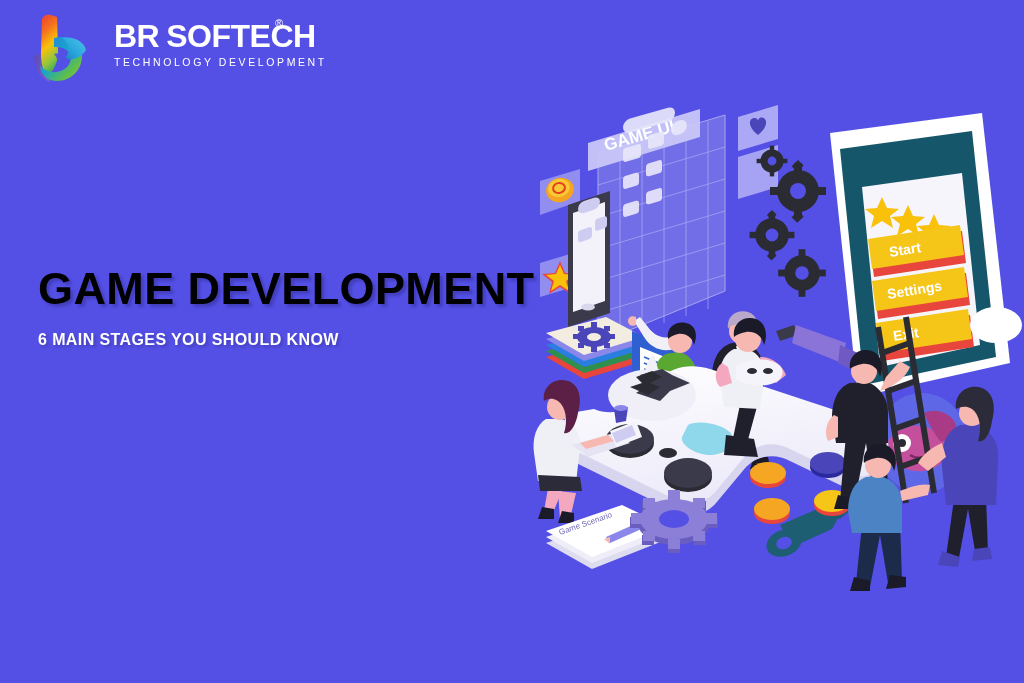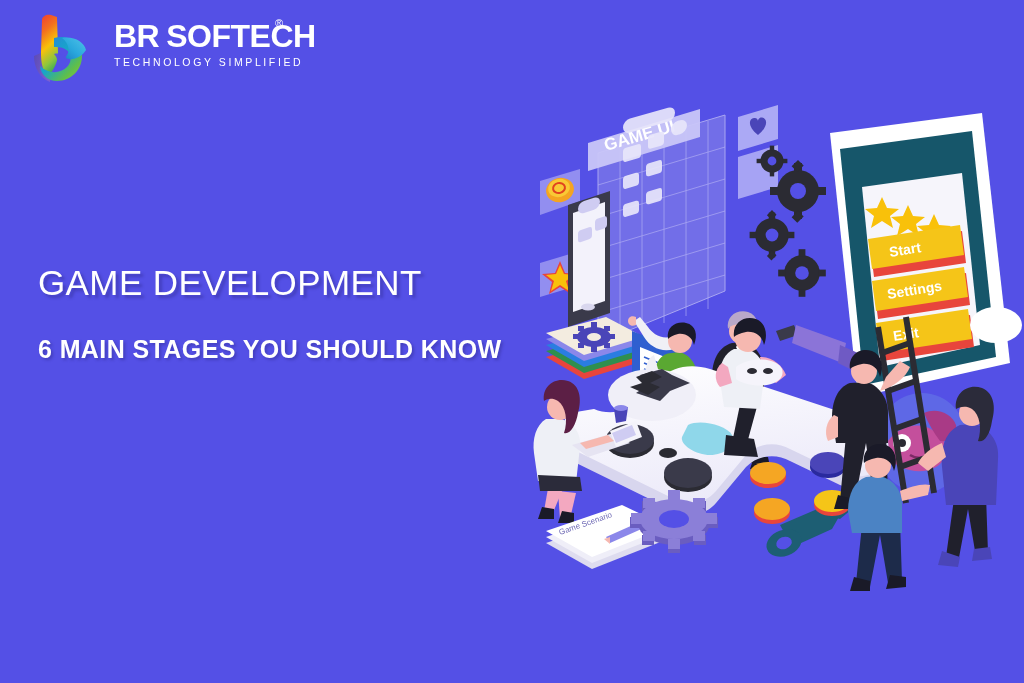--- a/index.html
+++ b/index.html
@@ -30,27 +30,27 @@
     font-size:11px; color:#ffffff; font-weight:normal;
   }
   .logo-tag {
     margin-top:4px; font-size:10.5px; color:#ffffff;
     letter-spacing:2.6px; white-space:nowrap; font-weight:normal;
   }
 
   
   #headline { position:absolute; left:38px; top:262px; width:560px; }
   .h-title {
-    font-size:35px; font-weight:normal; color:#ffffff;
+    font-size:45px; font-weight:bold; color:#000000;
     line-height:1.18; letter-spacing:0.4px;
     text-shadow:3px 3px 3px rgba(40,35,120,0.38);
   }
   .h-sub {
-    margin-top:32px;
-    font-size:25px; font-weight:bold; color:#ffffff;
+    margin-top:16px;
+    font-size:16px; font-weight:bold; color:#ffffff;
     letter-spacing:0.4px;
     text-shadow:2px 2px 3px rgba(40,35,120,0.38);
   }
 
   
   #art { position:absolute; left:510px; top:95px; width:514px; height:500px; }
   #art svg { display:block; width:100%; height:100%; }
   .art-label { fill:#ffffff; font-family:"Liberation Sans", sans-serif; font-weight:bold; }
 </style>
 </head>
@@ -97,21 +97,21 @@
         <path d="M34 26 C46 24 56 30 58 38 C53 46 44 49 37 46 C43 40 41 31 34 26 Z" fill="url(#gWing)"></path>
 
         <path d="M26 42 C34 40 40 45 39 51 C38 57 31 60 26 57 C30 53 31 47 26 42 Z" fill="#5450e6" opacity="0.92"></path>
       </svg>
     </div>
     <div class="logo-text">
       <div class="logo-word" style="position:relative;">
         <span>BR</span><span class="sp"></span><span>SOFTECH</span>
         <span class="logo-reg">®</span>
       </div>
-      <div class="logo-tag">TECHNOLOGY SIMPLIFIED</div>
+      <div class="logo-tag">TECHNOLOGY DEVELOPMENT</div>
     </div>
   </div>
 
   <div id="headline">
     <div class="h-title">
       <div>GAME DEVELOPMENT</div>
     </div>
     <div class="h-sub">6 MAIN STAGES YOU SHOULD KNOW</div>
   </div>
 

